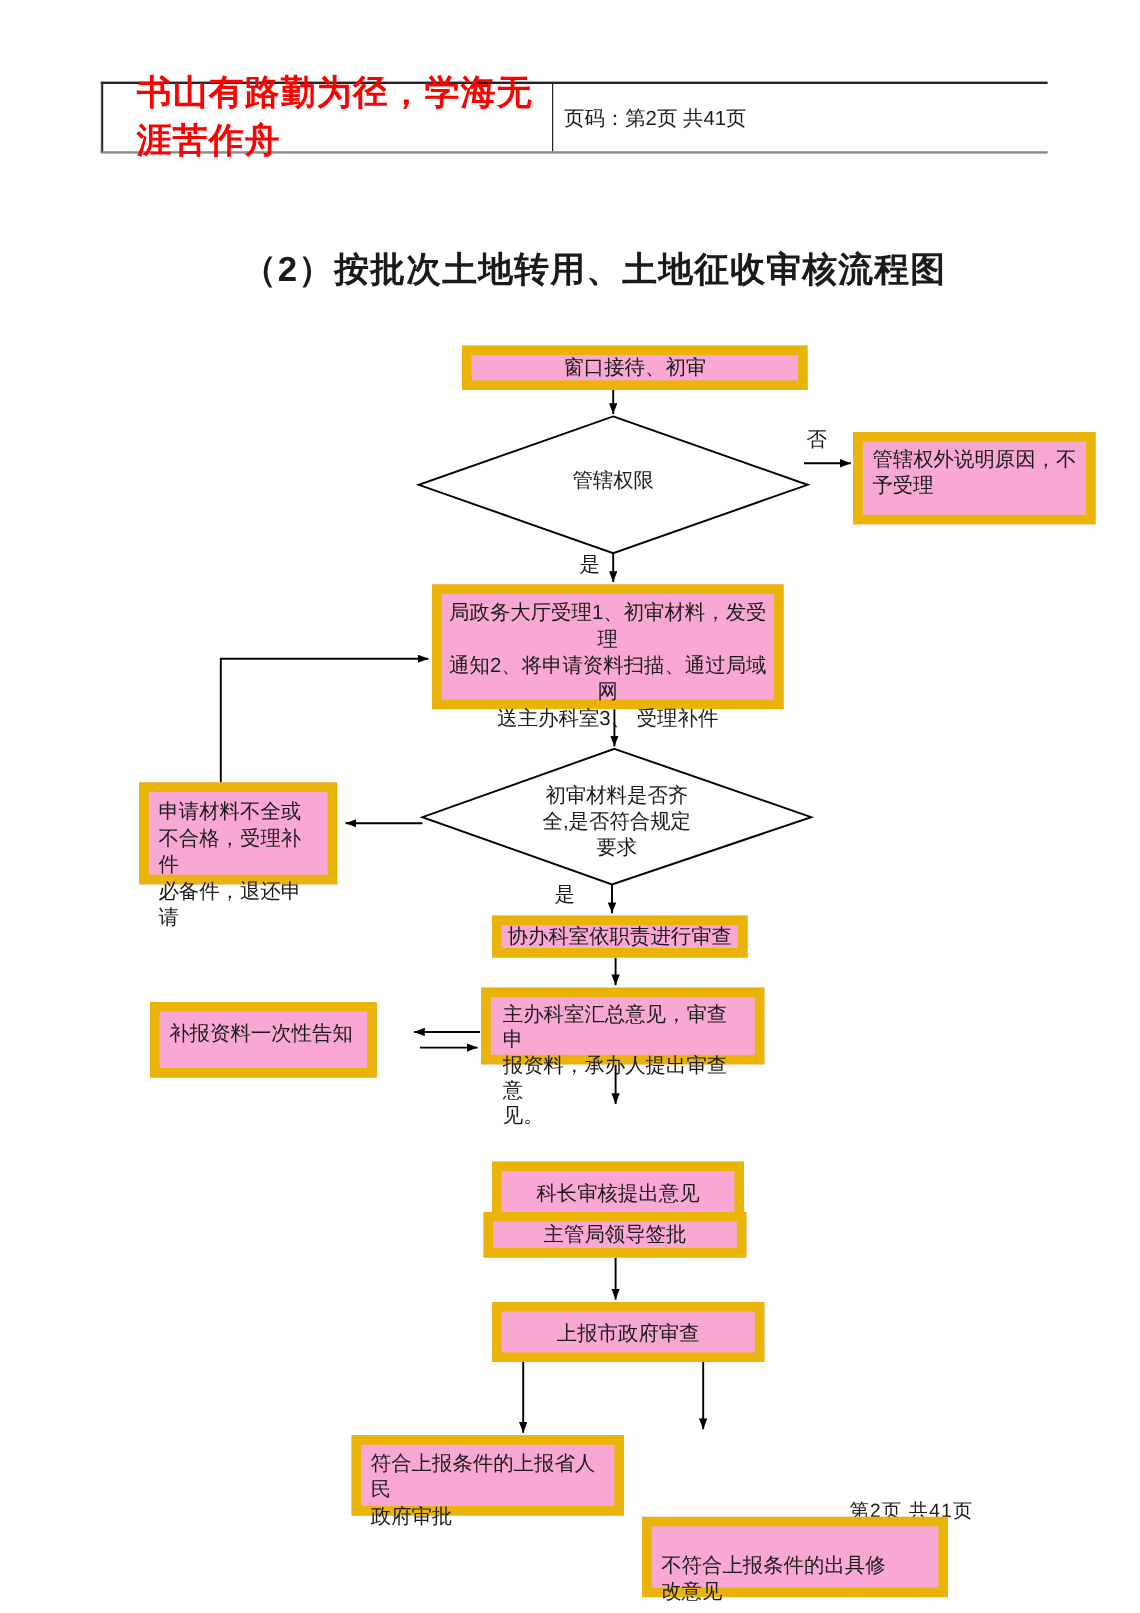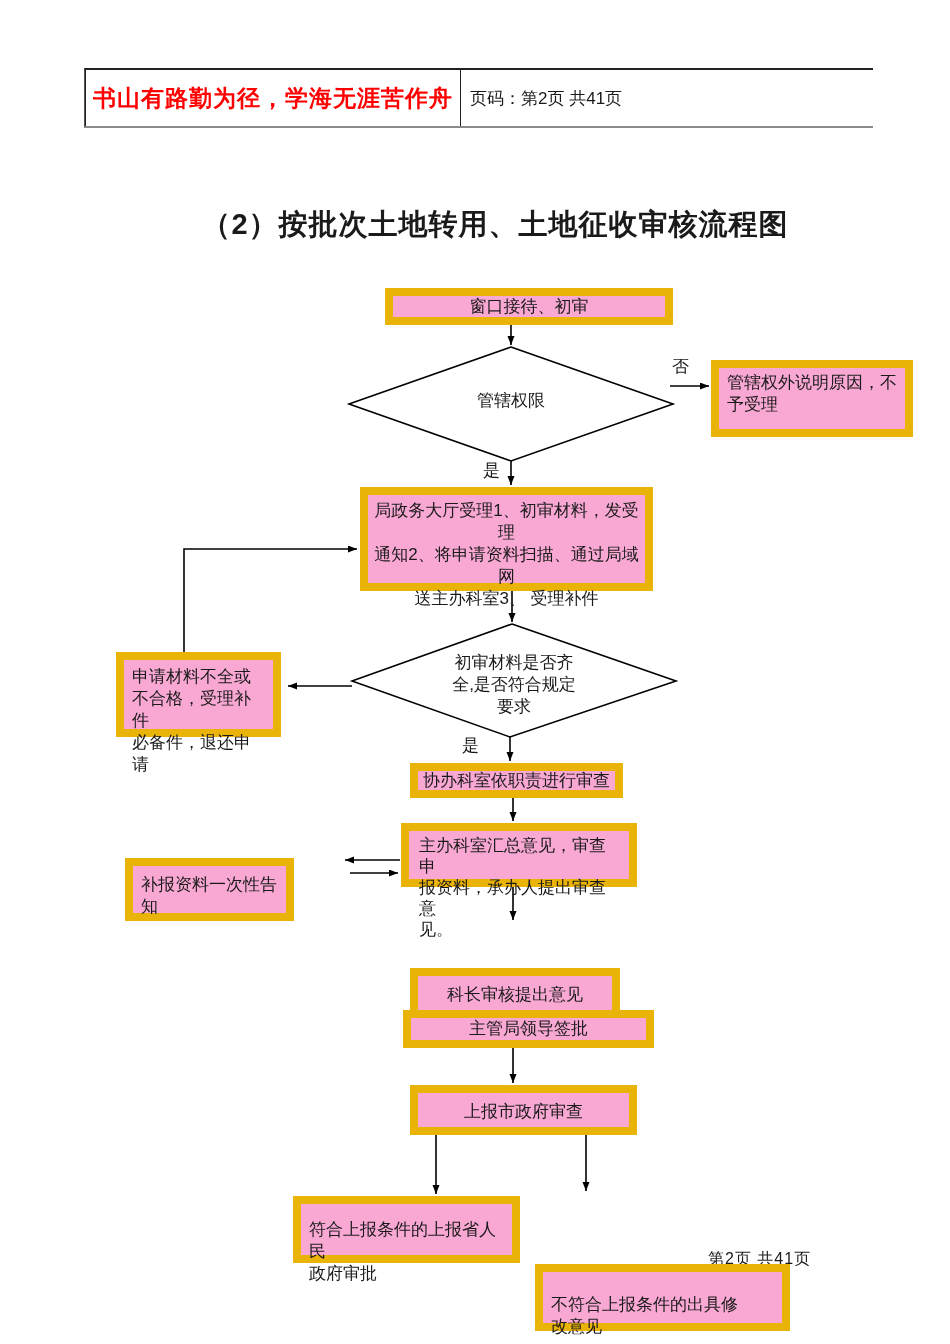--- a/index.html
+++ b/index.html
@@ -8,21 +8,21 @@
   .page{position:absolute;left:0;top:0;width:950px;height:1344px;background:#ffffff;}
 
   
   .hdr{position:absolute;left:84px;top:68px;width:789px;height:60px;
        display:flex;box-sizing:border-box;
        border-top:2px solid #222;border-bottom:2px solid #8a8a8a;border-left:1px solid #555;
        z-index:3;background:#fff;}
   .hdr .c1{width:199px;box-sizing:border-box;padding:3px 0 0 9px;font-size:17px;line-height:24px;}
   .hdr .c2{width:375px;box-sizing:border-box;border-left:1.5px solid #222;
            display:flex;align-items:center;justify-content:center;
-           font-size:23px;font-weight:bold;letter-spacing:1px;}
+           font-size:29px;font-weight:bold;letter-spacing:1px;padding-left:28px;}
   .hdr .c3{width:215px;box-sizing:border-box;border-left:1.5px solid #222;
            display:flex;align-items:center;padding-left:9px;font-size:17px;}
 
   
   .title{position:absolute;left:20px;top:205px;width:950px;text-align:center;
          font-size:29px;font-weight:bold;letter-spacing:1px;z-index:3;}
 
   
   .fbox{position:absolute;background:#f9a8d4;border:8px solid #eab308;box-sizing:border-box;
         font-size:17px;line-height:22px;z-index:2;}
@@ -123,37 +123,37 @@
   <div class="fbox center-mid" style="left:410px;top:763px;width:213px;height:35px;">
     <div>协办科室依职责进行审查</div>
   </div>
 
   <div class="fbox top-left" style="left:401px;top:823px;width:236px;height:64px;padding-left:10px;line-height:21px;">
     <div>主办科室汇总意见，审查申</div>
     <div>报资料，承办人提出审查意</div>
     <div>见。</div>
   </div>
 
-  <div class="fbox top-left" style="left:125px;top:835px;width:169px;height:63px;padding-top:8px;margin-top:23px;">
+  <div class="fbox top-left" style="left:125px;top:835px;width:189px;height:63px;padding-top:8px;">
     <div>补报资料一次性告知</div>
   </div>
 
   <div class="fbox top-center" style="left:410px;top:923px;width:210px;height:52px;padding-top:8px;margin-top:45px;">
     <div>科长审核提出意见</div>
   </div>
 
-  <div class="fbox center-mid" style="left:403px;top:1010px;width:251px;height:38px;">
+  <div class="fbox center-mid" style="left:403px;top:1010px;width:219px;height:38px;">
     <div>主管局领导签批</div>
   </div>
 
   <div class="fbox top-center" style="left:410px;top:1085px;width:227px;height:50px;padding-top:8px;">
     <div>上报市政府审查</div>
   </div>
 
-  <div class="fbox top-left" style="left:293px;top:1196px;width:227px;height:67px;padding-top:15px;">
+  <div class="fbox top-left" style="left:293px;top:1196px;width:227px;height:67px;padding-top:5px;">
     <div>符合上报条件的上报省人民</div>
     <div>政府审批</div>
   </div>
 
   <div class="fbox top-left" style="left:535px;top:1264px;width:255px;height:67px;padding-top:22px;">
     <div>不符合上报条件的出具修</div>
     <div>改意见</div>
   </div>
 
 </div>

